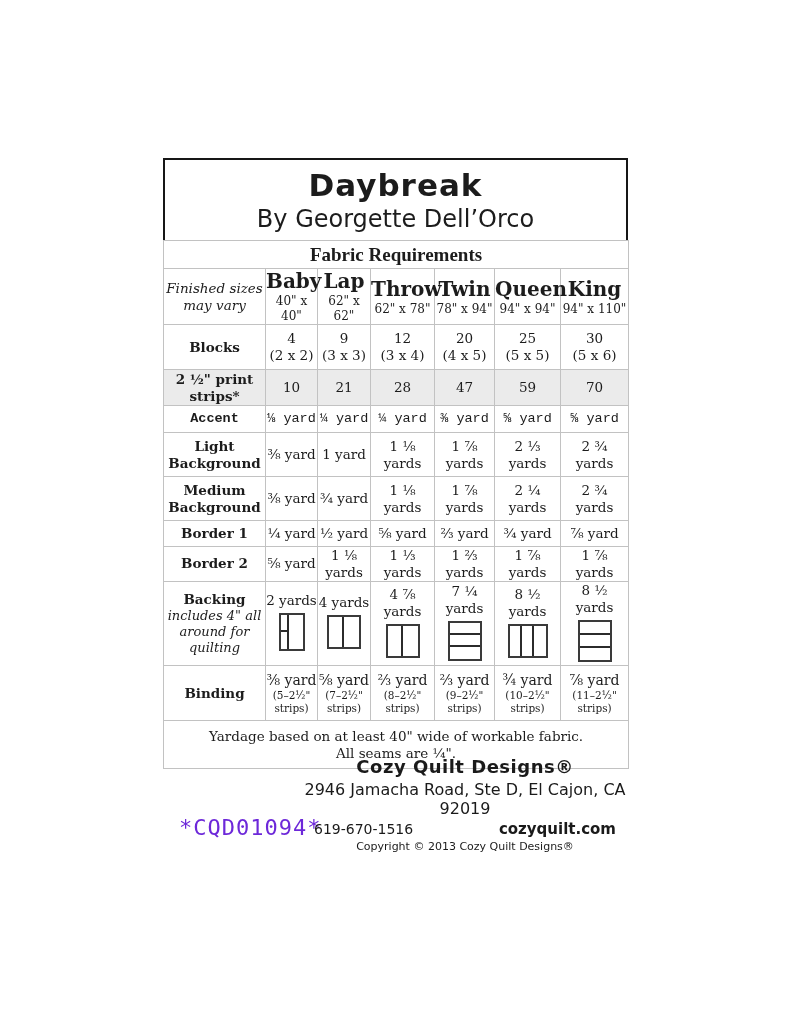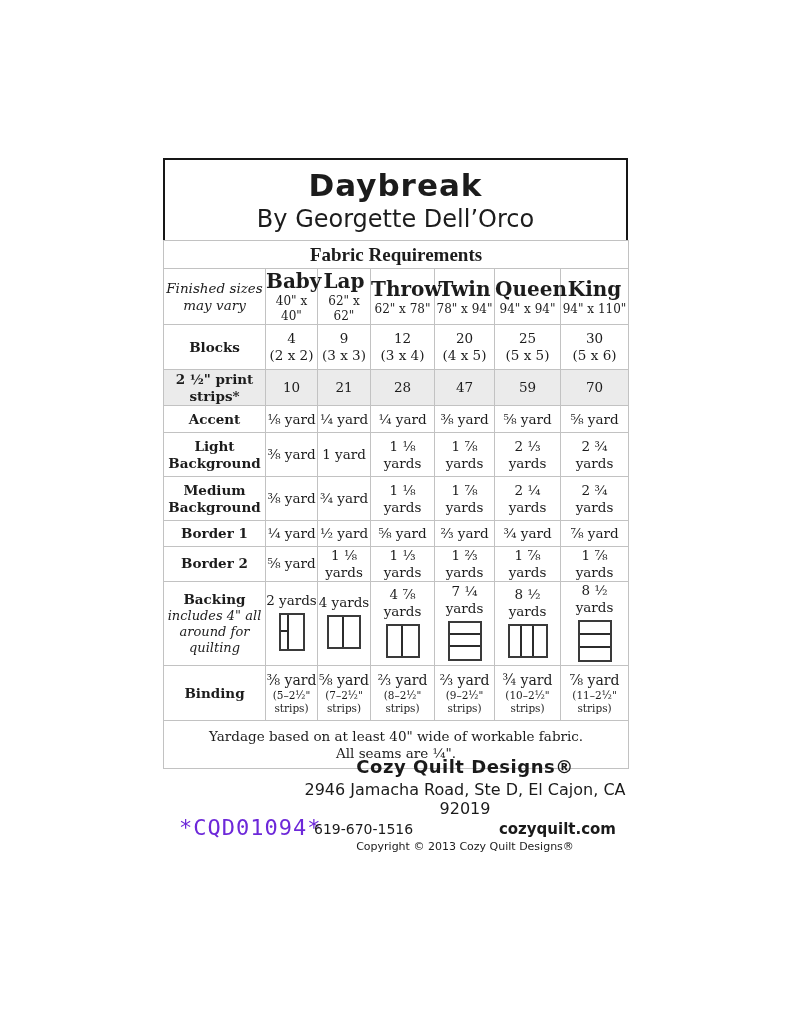--- a/index.html
+++ b/index.html
@@ -19,21 +19,21 @@
            table-layout:fixed;background:#fff;}
   table.fr td{border:1px solid #c2c2c2;text-align:center;vertical-align:middle;
               font-size:13.5px;padding:0;line-height:1.25;}
   tr.tbl-title-row td{font-size:19px;font-weight:bold;height:27px;font-family:Liberation Serif, serif;}
   tr.colhead-row{height:45px;}
   .corner{font-style:italic;font-size:12.5px;text-align:right;padding-right:5px;line-height:1.3;}
   .colname{font-weight:bold;font-size:20px;}
   .colsize{font-size:12px;}
   .rowlabel{font-weight:bold;font-size:14px;text-align:right;padding-right:6px;line-height:1.25;}
   .shaded td{background:#ebebeb;}
-  tr.r-blocks{height:45px;} tr.r-strips{height:36px;} tr.r-accent{height:27px;}
+  tr.r-blocks{height:45px;} tr.r-strips{height:36px;} tr.r-accent{height:27px;font-family:Liberation Mono, monospace;}
   tr.r-lightbg{height:44px;} tr.r-medbg{height:44px;}
   tr.r-border1{height:26px;} tr.r-border2{height:27px;}
   tr.r-backing{height:83px;} tr.r-binding{height:55px;} tr.r-foot{height:48px;}
   .backing-cell{vertical-align:top;padding-top:2px;}
   .backing-label{vertical-align:top;padding-top:2px;}
   .rowlabel-note{font-style:italic;font-weight:normal;font-size:13px;}
   .bind-sub{font-size:10.5px;line-height:1.25;}
   .footcell{text-align:right;padding-right:8px;font-size:13.5px;line-height:1.55;vertical-align:middle;}
 
   

